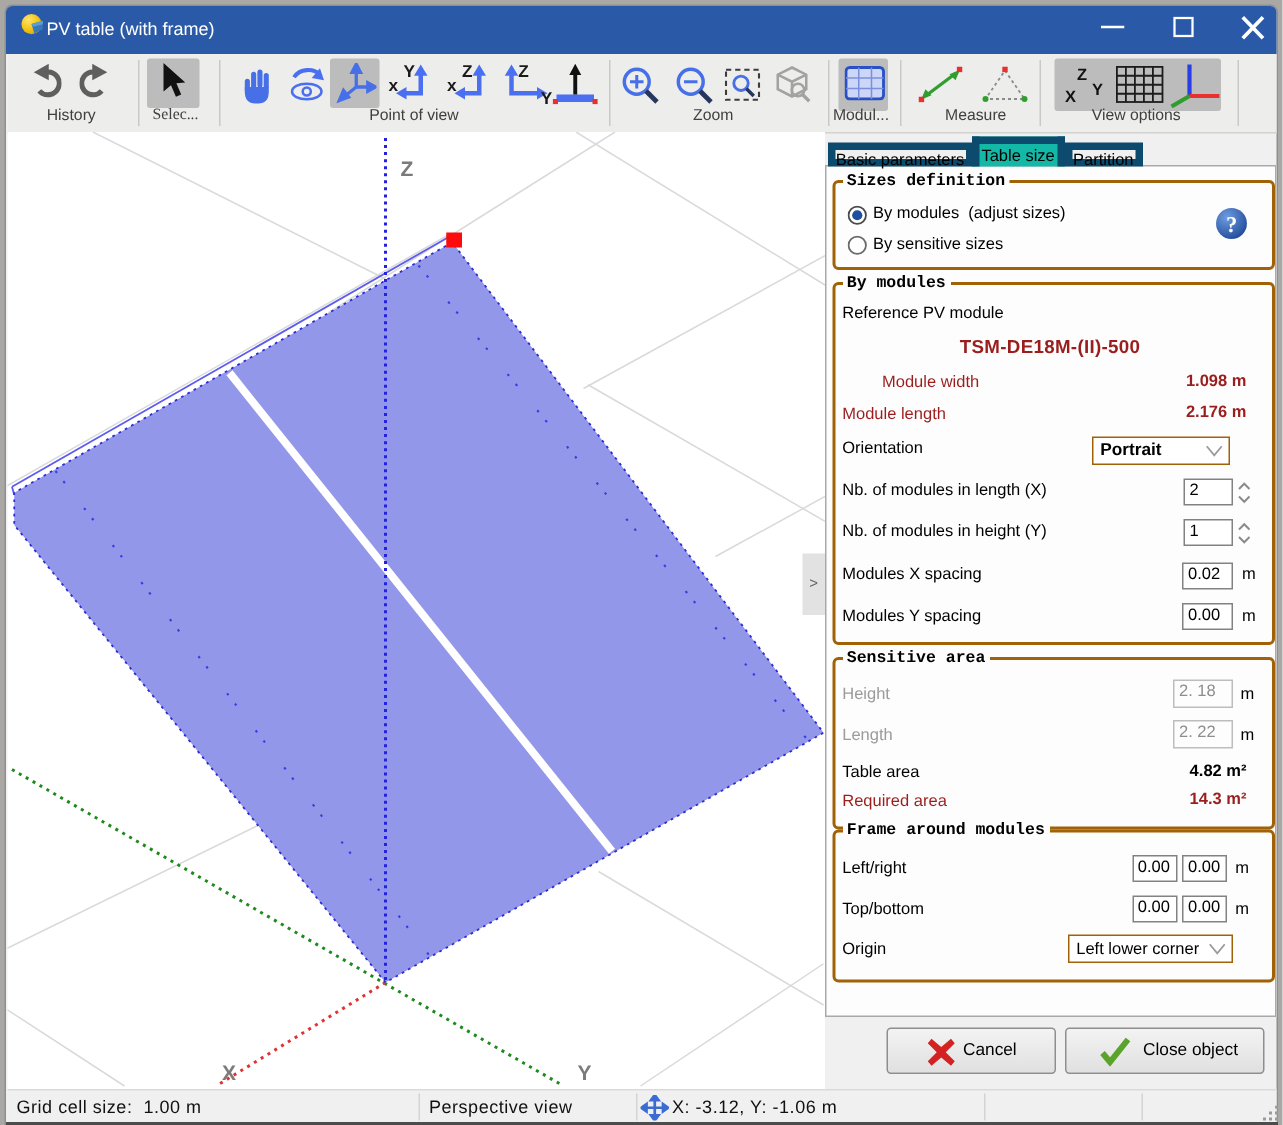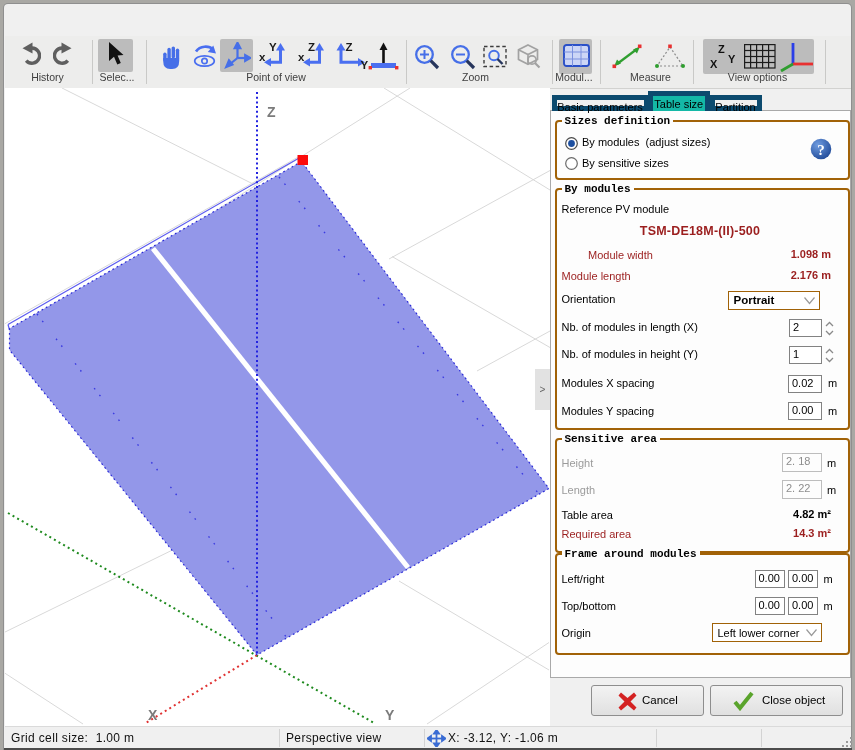--- a/index.html
+++ b/index.html
@@ -27,20 +27,40 @@
 .inp{position:absolute;background:#fff;border:1px solid #828282;font-size:11px;color:#000;box-sizing:border-box;padding:1px 2px 0 3px;}
 .inpd{position:absolute;background:#fdfdfd;border:1px solid #bdbdbd;font-size:11px;color:#8d8d8d;box-sizing:border-box;padding:1px 2px 0 3px;}
 .combo{position:absolute;background:#fff;border:1px solid #a16207;box-sizing:border-box;font-size:11px;}
 .tab{position:absolute;background:#f0f0f0;border:5px solid #0c4a6e;box-sizing:border-box;font-size:11px;text-align:center;color:#000;}
 .btn{position:absolute;background:linear-gradient(#f3f3f3,#e0e0e0);border:1px solid #8e8e8e;border-radius:3px;box-sizing:border-box;font-size:11.5px;color:#000;}
 </style>
 </head>
 <body>
 <div id="root">
   <div id="win"></div>
+  <div id="title">
+    <svg class="abs" style="left:10px;top:5px" width="15" height="15" viewBox="0 0 16 16">
+      <defs>
+        <radialGradient id="lg" cx="35%" cy="30%" r="80%">
+          <stop offset="0" stop-color="#ffe36a"></stop>
+            <stop offset="55%" stop-color="#f5c518"></stop>
+            <stop offset="100%" stop-color="#daa40a"></stop>
+        </radialGradient>
+      </defs>
+      <circle cx="7.5" cy="7.5" r="7.2" fill="url(#lg)"></circle>
+      <path d="M7.5 7.5 L15.5 5.2 L15.5 11.2 L9.5 14.2 Z" fill="#3878b8"></path>
+      <path d="M7.5 7.5 L15.5 5.2 L15.5 7.6 L8.5 9.4 Z" fill="#5a9fd4"></path>
+    </svg>
+    <div class="txt">PV table (with frame)</div>
+    <svg class="abs" style="left:725px;top:0" width="122" height="32" viewBox="0 0 122 32">
+      <line x1="5" y1="14" x2="20.5" y2="14" stroke="#fff" stroke-width="1.7"></line>
+      <rect x="54" y="8" width="12" height="12" fill="none" stroke="#fff" stroke-width="1.5"></rect>
+      <path d="M99.5 7.5 L113 21.5 M113 7.5 L99.5 21.5" stroke="#fff" stroke-width="2.5"></path>
+    </svg>
+  </div>
 
   <div id="toolbar">
 
     <div class="press" style="left:93px;top:2.5px;width:34.5px;height:33px;"></div>
     <div class="press" style="left:215px;top:2.5px;width:33px;height:33px;"></div>
     <div class="press" style="left:553.5px;top:2.5px;width:33px;height:35px;"></div>
     <div class="press" style="left:698px;top:2.5px;width:111px;height:35px;"></div>
 
     <div class="tsep" style="left:87.3px;"></div>
     <div class="tsep" style="left:140.9px;"></div>
@@ -197,21 +217,21 @@
       </g>
     </svg>
 
     <svg class="abs" style="left:773px;top:4px" width="37" height="32" viewBox="0 0 37 32">
       <line x1="15" y1="24" x2="15" y2="3" stroke="#2a3ee8" stroke-width="2.8"></line>
       <line x1="15" y1="24" x2="35" y2="24" stroke="#e83030" stroke-width="2.8"></line>
       <line x1="15" y1="24" x2="3" y2="31" stroke="#2f9e2f" stroke-width="2.8"></line>
     </svg>
 
     <div class="tlbl" style="left:42.5px;transform:translateX(-50%);">History</div>
-    <div class="tlbl" style="left:112px;transform:translateX(-50%);">Selec...</div>
+    <div class="tlbl" style="left:112px;transform:translateX(-50%);font-family:Liberation Serif, serif;">Selec...</div>
     <div class="tlbl" style="left:271px;transform:translateX(-50%);">Point of view</div>
     <div class="tlbl" style="left:470.5px;transform:translateX(-50%);">Zoom</div>
     <div class="tlbl" style="left:569px;transform:translateX(-50%);">Modul...</div>
     <div class="tlbl" style="left:645.5px;transform:translateX(-50%);">Measure</div>
     <div class="tlbl" style="left:752.5px;transform:translateX(-50%);">View options</div>
   </div>
   <div id="view">
   <svg width="545" height="638" viewBox="0 0 545 638">
     <g transform="translate(-5,-88)">
 

